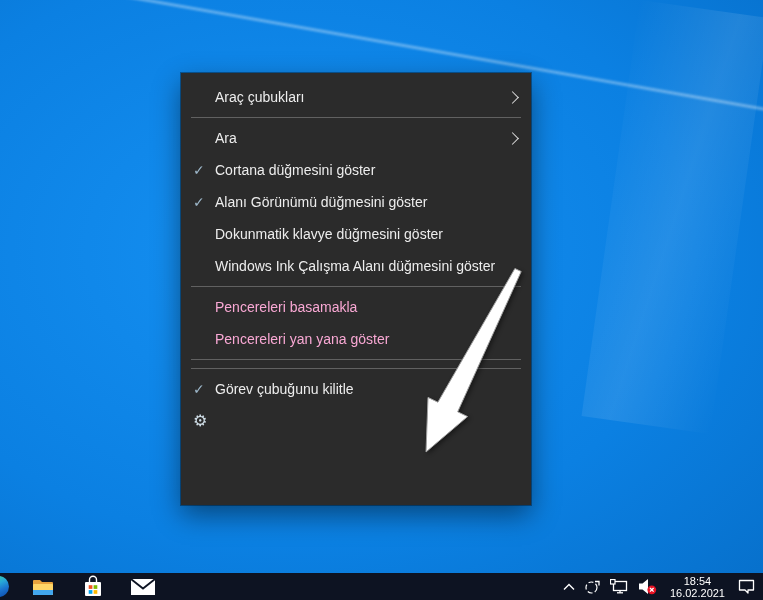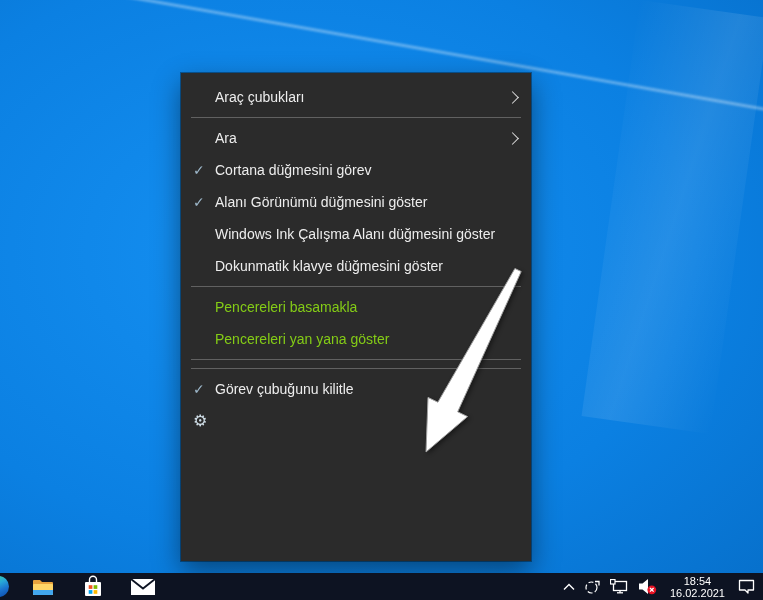--- a/index.html
+++ b/index.html
@@ -10,29 +10,29 @@
   
   .desktop{position:absolute;inset:0;
     background:radial-gradient(ellipse 900px 650px at 38% 42%, #1590f2 0%, #0b80e2 45%, #0361b6 100%);}
   .beam{position:absolute;background:linear-gradient(rgba(255,255,255,.28),rgba(255,255,255,0));pointer-events:none;}
   .beam1{top:-6px;left:120px;width:760px;height:3px;transform:rotate(10deg);transform-origin:left top;
          background:rgba(255,255,255,.35);filter:blur(1px);}
   .beam2{top:0;left:640px;width:130px;height:420px;transform:rotate(8deg);transform-origin:top left;
          background:linear-gradient(100deg,rgba(255,255,255,0),rgba(255,255,255,.10),rgba(255,255,255,0));}
 
   
-  .context-menu{position:absolute;left:181px;top:73px;width:350px;height:488px;
+  .context-menu{position:absolute;left:181px;top:73px;width:350px;height:432px;
     background:#2b2b2b;box-sizing:border-box;padding:8px 0;
     box-shadow:0 10px 26px rgba(0,0,0,.45), 0 0 0 1px rgba(0,0,0,.35);
     display:flex;flex-direction:column;}
   .menu-item{height:32px;flex:0 0 32px;display:flex;align-items:center;
     padding:0 14px 0 12px;font-size:14px;color:#ededed;cursor:default;white-space:nowrap;}
   .menu-item .mi-icon{width:22px;flex:0 0 22px;font-size:14px;color:#9db7c9;line-height:1;}
   .menu-item.gear .mi-icon{color:#cfdde6;font-size:16px;}
-  .menu-item.disabled{color:#84cc16;}
+  .menu-item.disabled{color:#f9a8d4;}
   .menu-item .mi-chevron{margin-left:auto;width:8px;height:8px;border-top:1.5px solid #dcdcdc;
     border-right:1.5px solid #dcdcdc;transform:rotate(45deg);display:none;}
   .menu-item.submenu .mi-chevron{display:block;}
   .menu-separator{height:1px;flex:0 0 1px;background:#616161;margin:4px 10px;}
   .menu-item.highlighted{position:relative;}
   .menu-item.highlighted::after{content:"";position:absolute;left:-1px;right:-1px;top:-4px;bottom:-4px;
     border:3px solid var(--hl,#e0432c);border-radius:6px;pointer-events:none;
     box-shadow:0 1px 2px rgba(0,0,0,.3);}
 
   
@@ -68,36 +68,36 @@
     <span class="mi-chevron" data-interactable="false"></span>
   </div>
       <div class="menu-separator" data-interactable="false"></div>
       <div class="menu-item submenu" data-interactable="true">
     <span class="mi-icon" data-interactable="false"></span>
     <span class="mi-label" data-interactable="false">Ara</span>
     <span class="mi-chevron" data-interactable="false"></span>
   </div>
       <div class="menu-item checked" data-interactable="true">
     <span class="mi-icon" data-interactable="false">✓</span>
-    <span class="mi-label" data-interactable="false">Cortana düğmesini görev</span>
+    <span class="mi-label" data-interactable="false">Cortana düğmesini göster</span>
 
   </div>
       <div class="menu-item checked" data-interactable="true">
     <span class="mi-icon" data-interactable="false">✓</span>
     <span class="mi-label" data-interactable="false">Alanı Görünümü düğmesini göster</span>
 
   </div>
       <div class="menu-item normal" data-interactable="true">
     <span class="mi-icon" data-interactable="false"></span>
-    <span class="mi-label" data-interactable="false">Windows Ink Çalışma Alanı düğmesini göster</span>
+    <span class="mi-label" data-interactable="false">Dokunmatik klavye düğmesini göster</span>
 
   </div>
       <div class="menu-item normal" data-interactable="true">
     <span class="mi-icon" data-interactable="false"></span>
-    <span class="mi-label" data-interactable="false">Dokunmatik klavye düğmesini göster</span>
+    <span class="mi-label" data-interactable="false">Windows Ink Çalışma Alanı düğmesini göster</span>
 
   </div>
       <div class="menu-separator" data-interactable="false"></div>
       <div class="menu-item disabled" data-interactable="true">
     <span class="mi-icon" data-interactable="false"></span>
     <span class="mi-label" data-interactable="false">Pencereleri basamakla</span>
 
   </div>
       <div class="menu-item disabled" data-interactable="true">
     <span class="mi-icon" data-interactable="false"></span>

